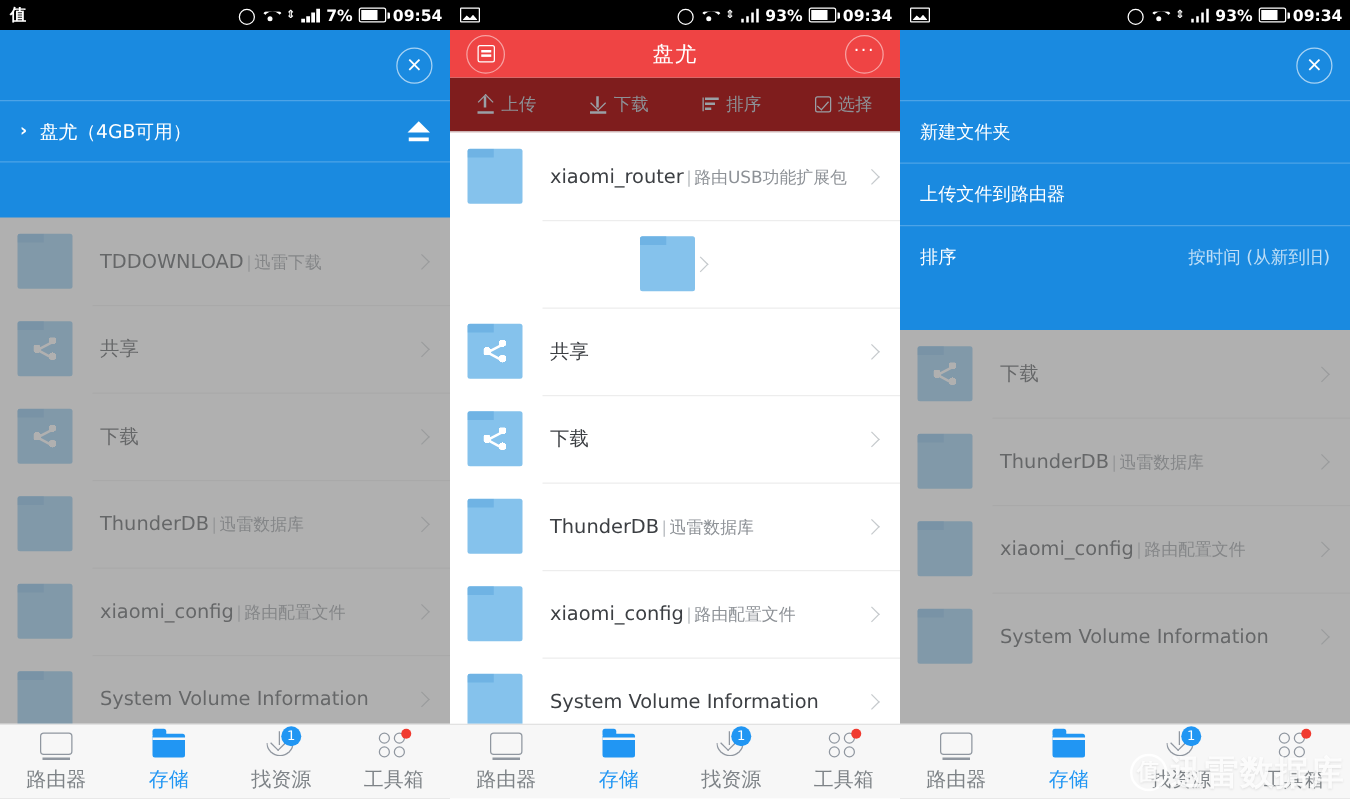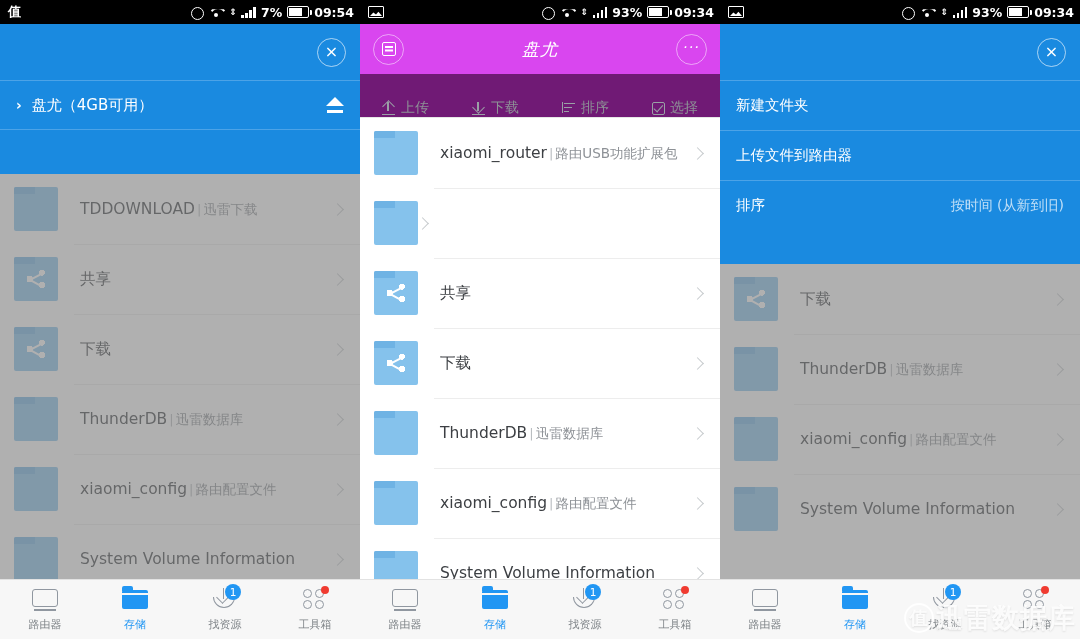--- a/index.html
+++ b/index.html
@@ -116,46 +116,45 @@
     border-left: 9px solid transparent; border-right: 9px solid transparent;
     border-bottom: 9px solid #fff;
   }
   .eject::after {
     content: ""; position: absolute; left: 1px; right: 1px; bottom: 0; height: 3px; background: #fff;
   }
   .sheet-bottom-border { border-bottom: 1px solid rgba(255,255,255,.22); }
 
   
   .navbar {
-    height: 50px; background: #d946ef;
+    height: 38px; background: #ef4444;
     display: flex; align-items: center; justify-content: center;
     position: relative;
-    font-style: italic;
   }
   .navbar .title { color: #ffffff; font-size: 17px; letter-spacing: 1px; }
   .nav-circ {
     position: absolute; width: 31px; height: 31px; border-radius: 50%;
     border: 1.4px solid rgba(255,255,255,.5);
     display: flex; align-items: center; justify-content: center;
     color: #fff;
   }
   .nav-circ.left { left: 13px; }
   .nav-circ.right { right: 13px; font-size: 14px; letter-spacing: 1.2px; line-height: 1; padding-bottom: 5px; }
   .ic-doc {
     width: 14px; height: 14px; border: 1.5px solid #fff; border-radius: 2px; position: relative;
   }
   .ic-doc::before {
     content: ""; position: absolute; left: 2px; right: 2px; top: 3px; height: 1.5px; background: #fff;
     box-shadow: 0 3.5px 0 #fff;
   }
 
   
   .toolbar {
-    height: 44px; background: #701a75; border-bottom: 1px solid #e6e6e6;
-    display: flex; align-items: flex-end;
+    height: 44px; background: #7f1d1d; border-bottom: 1px solid #e6e6e6;
+    display: flex; align-items: center;
   }
   .tb-item {
     flex: 1; display: flex; align-items: center; justify-content: center; gap: 5px;
     color: #8d9196; font-size: 14px;
   }
   .tb-ic { width: 15px; height: 15px; position: relative; display: inline-block; }
   .tb-ic.up::before, .tb-ic.down::before {
     content: ""; position: absolute; left: 6.2px; top: 1px; width: 1.4px; height: 9px; background: #9aa0a6;
   }
   .tb-ic.up::after {
@@ -187,20 +186,21 @@
     content: ""; position: absolute; left: 2.6px; top: 0.5px; width: 4px; height: 7.5px;
     border-right: 1.5px solid #9aa0a6; border-bottom: 1.5px solid #9aa0a6;
     transform: rotate(42deg);
   }
 
   
   .filelist { background: #ffffff; }
   .file-row {
     height: 70px; display: flex; align-items: center; padding: 0 14px 0 14px;
     position: relative;
+    justify-content: center;
   }
   .file-row + .file-row::before {
     content: ""; position: absolute; left: 74px; right: 0; top: 0; height: 1px; background: #ededed;
   }
   .folder {
     width: 44px; height: 44px; flex: 0 0 44px; border-radius: 2px;
     background: #85c2ec; position: relative; overflow: hidden;
   }
   .folder::before {
     content: ""; position: absolute; left: 0; top: 0; width: 21px; height: 7px;
@@ -237,21 +237,21 @@
   
   .tabbar {
     position: absolute; left: 0; right: 0; bottom: 0; height: 60px;
     background: #f7f7f7; border-top: 1px solid #e2e2e2;
     display: flex; align-items: center; z-index: 45;
   }
   .tab {
     flex: 1; display: flex; flex-direction: column; align-items: center; justify-content: center;
     gap: 5px; position: relative;
   }
-  .tab .lbl { font-size: 11px; color: #7e8387; }
+  .tab .lbl { font-size: 16px; color: #7e8387; }
   .tab.active .lbl { color: #2196f3; }
   .tabicon { width: 26px; height: 24px; position: relative; }
   .ic-router {
     width: 26px; height: 18px; border: 1.6px solid #9097a0; border-radius: 3px;
     position: relative; top: 1px;
   }
   .ic-router::after {
     content: ""; position: absolute; left: 1px; right: 1px; bottom: -5px; height: 1.6px; background: #9097a0;
   }
   .ic-folder {

